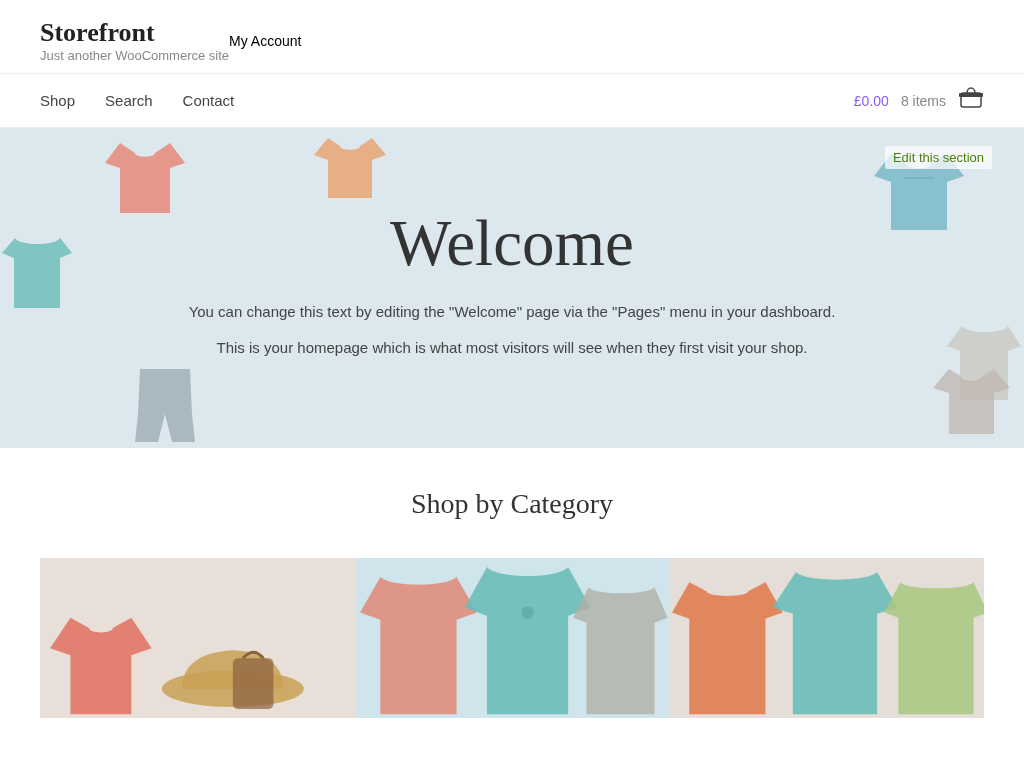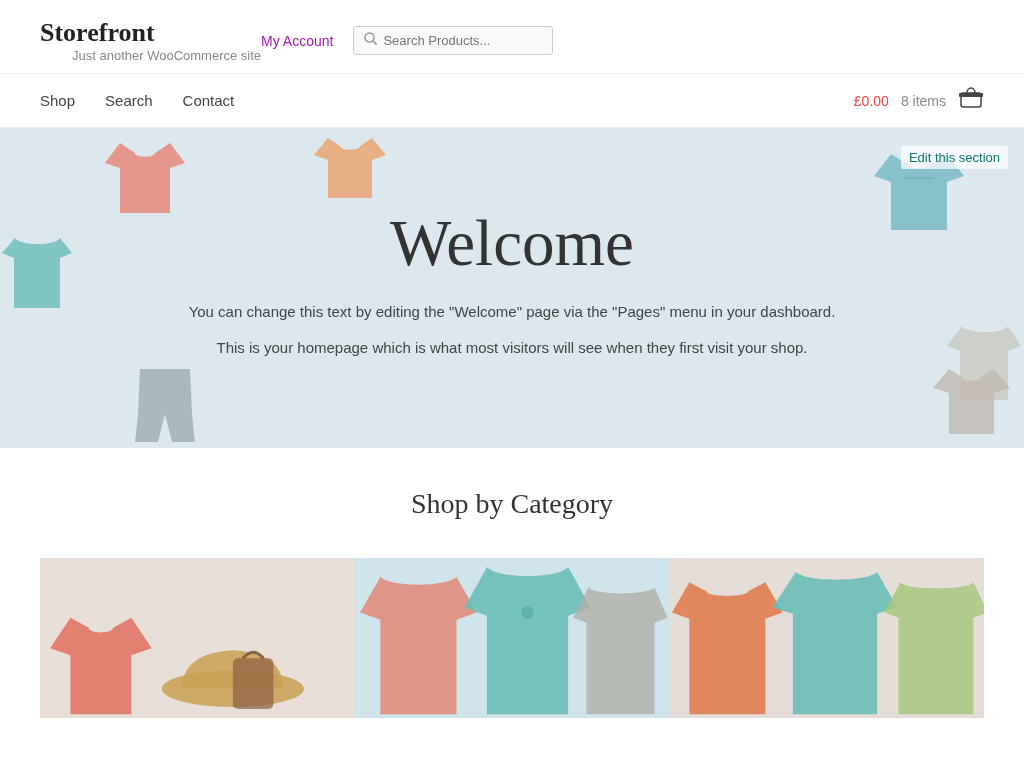--- a/index.html
+++ b/index.html
@@ -17,30 +17,29 @@
     .header-left .site-title {
       font-size: 26px;
       font-weight: bold;
       color: #222;
       font-family: 'Georgia', serif;
     }
     .header-left .site-tagline {
       font-size: 13px;
       color: #888;
       font-family: sans-serif;
-      margin-left: 32px;
     }
     .header-right {
       display: flex;
       align-items: center;
       gap: 20px;
     }
     .my-account-link {
       font-size: 14px;
-      color: #a21caf;
+      color: #000000;
       text-decoration: none;
       font-family: sans-serif;
       cursor: pointer;
     }
     .search-box {
       display: flex;
       align-items: center;
       border: 1px solid #ccc;
       border-radius: 3px;
       padding: 5px 10px;
@@ -83,21 +82,21 @@
       font-family: sans-serif;
       cursor: pointer;
     }
     .cart-area {
       display: flex;
       align-items: center;
       gap: 12px;
     }
     .cart-total {
       font-size: 14px;
-      color: #ef4444;
+      color: #8b5cf6;
       font-family: sans-serif;
     }
     .cart-count {
       font-size: 14px;
       color: #888;
       font-family: sans-serif;
     }
     .cart-icon {
       font-size: 22px;
       color: #444;
@@ -131,23 +130,23 @@
     .hero-text {
       font-size: 15px;
       color: #444;
       line-height: 1.7;
       font-family: sans-serif;
       margin-bottom: 10px;
     }
     .edit-section-btn {
       position: absolute;
       top: 18px;
-      right: 16px;
+      right: 32px;
       font-size: 13px;
-      color: #0f766e;
+      color: #4d7c0f;
       font-family: sans-serif;
       background: rgba(255,255,255,0.7);
       border: none;
       cursor: pointer;
       padding: 4px 8px;
       border-radius: 2px;
     }
 
     
     .clothing-item {
@@ -208,29 +207,20 @@
 </head>
 <body>
 
 <header class="header">
   <div class="header-left">
     <div class="site-title">Storefront</div>
     <div class="site-tagline">Just another WooCommerce site</div>
   </div>
   <div class="header-right">
     <a class="my-account-link">My Account</a>
-    <div class="search-box">
-      <span class="search-icon-svg">
-        <svg width="13" height="13" viewBox="0 0 13 13" fill="none" xmlns="http://www.w3.org/2000/svg">
-          <circle cx="5.5" cy="5.5" r="4.5" stroke="#999" stroke-width="1.5"></circle>
-          <line x1="9" y1="9" x2="12.5" y2="12.5" stroke="#999" stroke-width="1.5" stroke-linecap="round"></line>
-        </svg>
-      </span>
-      <input class="search-input" type="text" placeholder="Search Products..." style="">
-    </div>
   </div>
 </header>
 
 <nav class="nav">
   <div class="nav-links">
     <a class="nav-link">Shop</a>
     <a class="nav-link">Search</a>
     <a class="nav-link">Contact</a>
   </div>
   <div class="cart-area">

